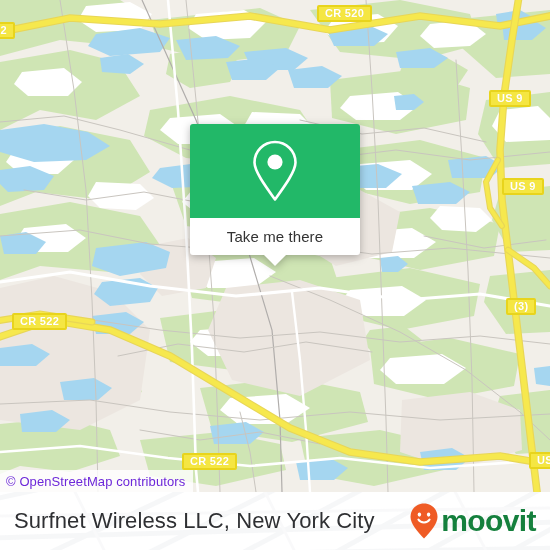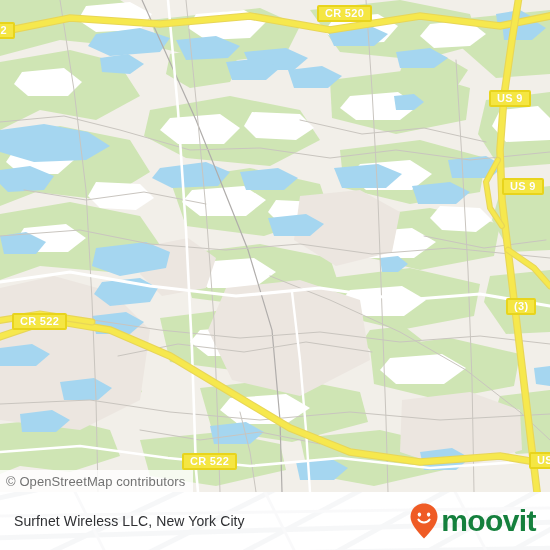--- a/index.html
+++ b/index.html
@@ -28,21 +28,21 @@
   #map svg { display: block; }
 
   
   #attrib {
     position: absolute;
     left: 0; top: 470px;
     height: 22px;
     padding: 0 8px 0 6px;
     display: flex; align-items: center;
     background: rgba(255,255,255,0.80);
-    color: #737373;
+    color: #6d28d9;
     font-size: 13px;
     letter-spacing: 0.1px;
     white-space: nowrap;
     z-index: 40;
   }
 
   
   .shield {
     position: absolute;
     z-index: 30;
@@ -107,21 +107,21 @@
   #bottombar-watermark {
     position: absolute;
     left: 0; top: 0; width: 550px; height: 58px;
     opacity: 0.45;
     pointer-events: none;
   }
   #place-label {
     position: relative;
     z-index: 2;
     color: #2f3033;
-    font-size: 14px;
+    font-size: 22px;
     letter-spacing: 0.1px;
     white-space: nowrap;
   }
   #brand {
     position: relative;
     z-index: 2;
     margin-left: auto;
     display: flex; align-items: center;
     gap: 1px;
   }
@@ -330,20 +330,32 @@
     </div>
     <div class="shield" style="left:529px; top:452px;">
       <span>US 9</span>
     </div>
 
     <div id="attrib">
       <span>© OpenStreetMap contributors</span>
     </div>
   </div>
 
+  <div id="popup">
+    <div id="popup-head">
+      <svg width="54" height="66" viewBox="0 0 54 66">
+        <path d="M27 4 C15.6 4 6.5 13.1 6.5 24.5 C6.5 33.5 18 49 27 61.5 C36 49 47.5 33.5 47.5 24.5 C47.5 13.1 38.4 4 27 4 Z" fill="none" stroke="#ffffff" stroke-width="2.6" stroke-linejoin="round"></path>
+        <circle cx="27" cy="24" r="7.6" fill="#ffffff"></circle>
+      </svg>
+    </div>
+    <div id="popup-foot">
+      <span>Take me there</span>
+    </div>
+    <div id="popup-tail"></div>
+  </div>
 
   <div id="bottombar">
     <svg id="bottombar-watermark" width="550" height="58" viewBox="0 0 550 58">
       <g stroke="#eceef1" fill="none" stroke-width="5">
         <path d="M-20,10 L120,-20"></path>
         <path d="M30,70 L200,-10"></path>
         <path d="M120,75 L300,-15"></path>
         <path d="M210,78 L380,-12"></path>
         <path d="M300,80 L470,-14"></path>
         <path d="M390,80 L550,-8"></path>

